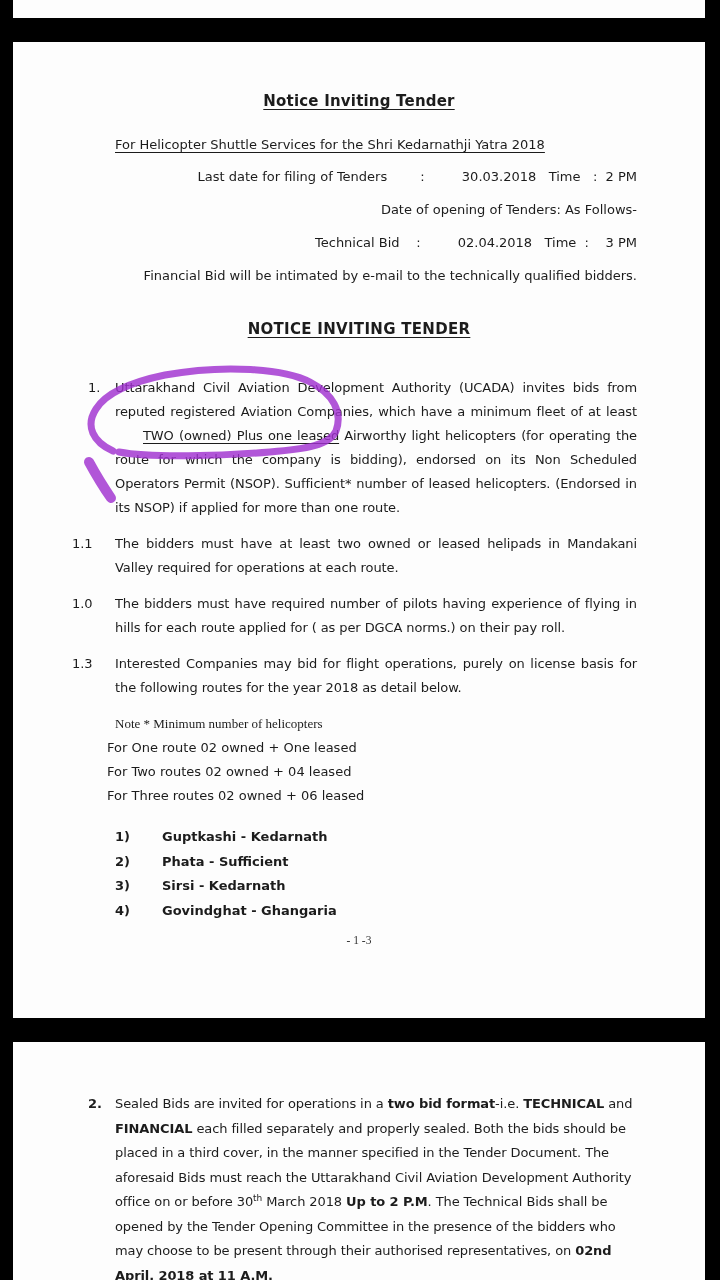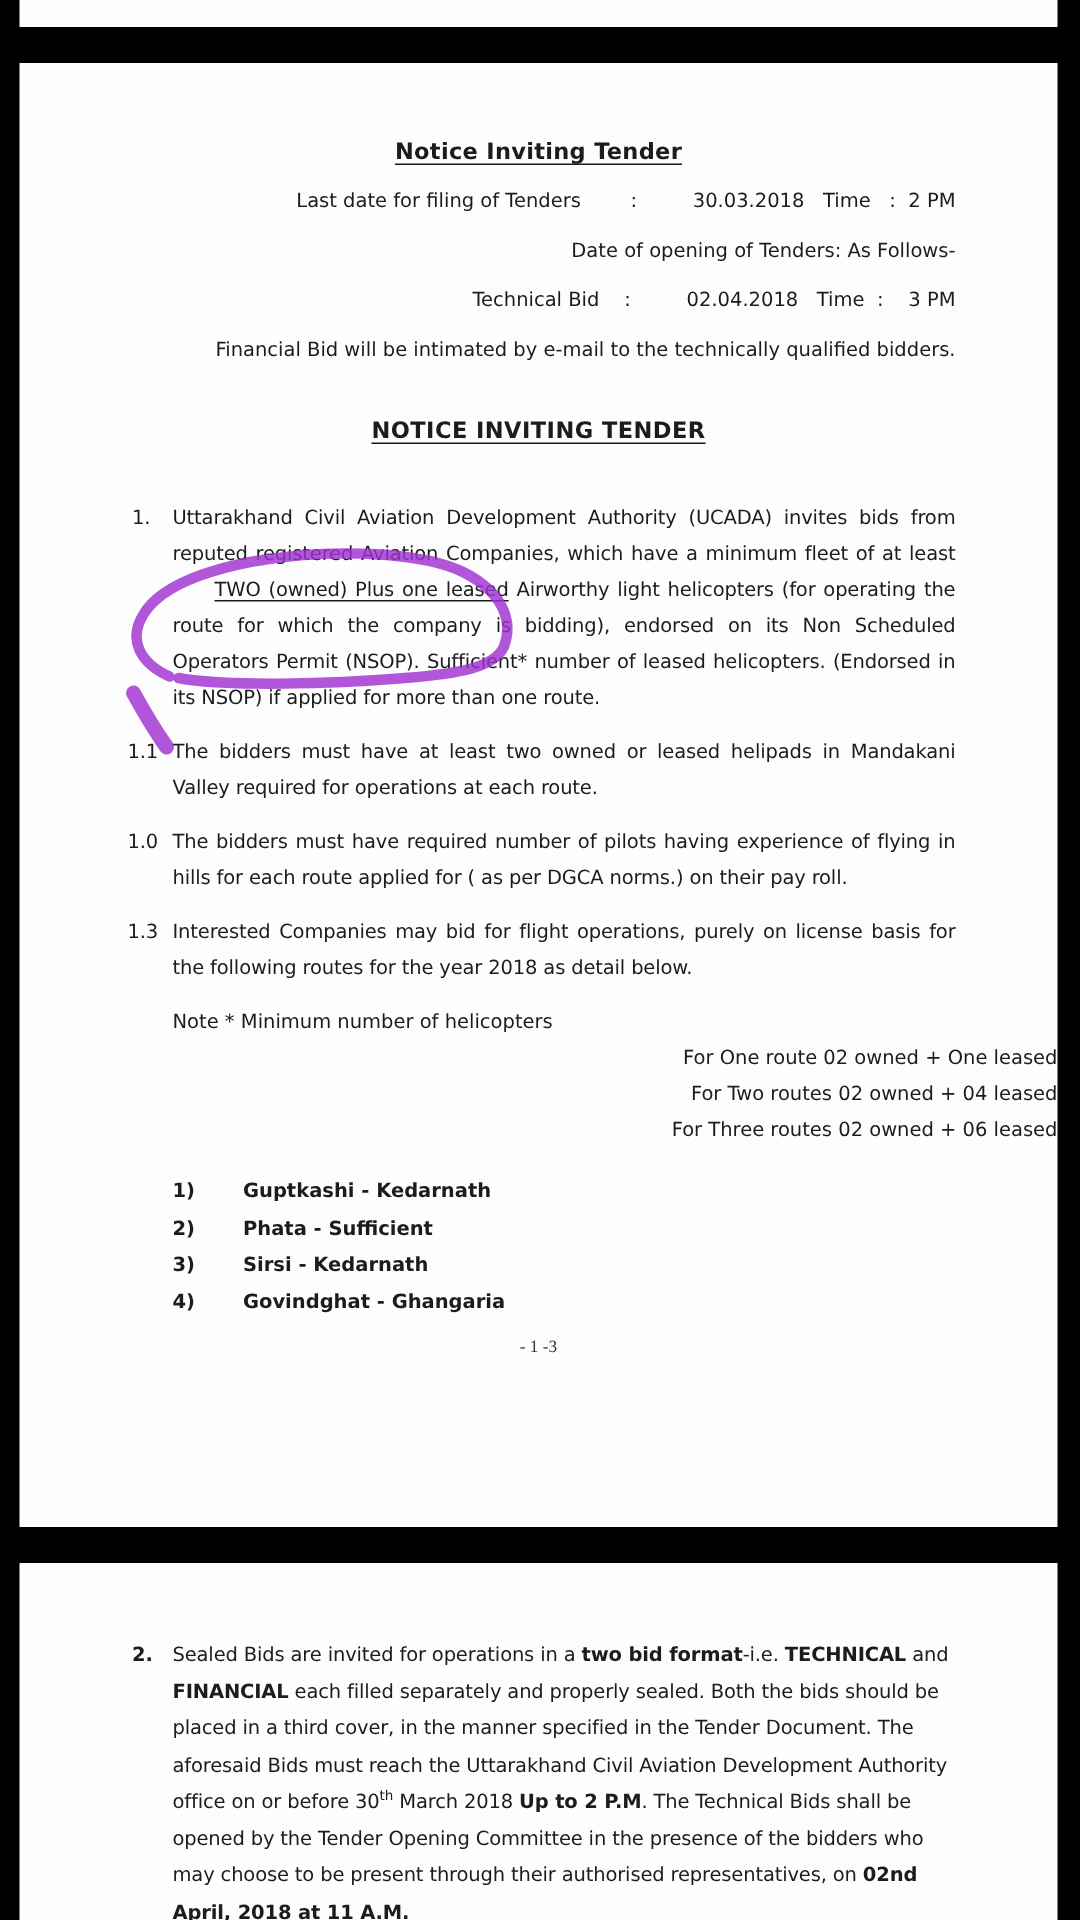--- a/index.html
+++ b/index.html
@@ -59,36 +59,36 @@
     font-size: 13px;
     line-height: 24px;
     text-align: justify;
     letter-spacing: -0.1px;
   }
   .para .num {
     position: absolute;
     left: 75px;
     top: 0;
   }
-  .para .num-sub { left: 72px; }
+  .para .num-sub { left: 59px; }
   .para-1 { margin-top: 38px; }
   .para-gap { margin-top: 12px; }
   .ul-seg { text-decoration: underline; text-underline-offset: 3px; margin-left: 28px; }
 
   .note-heading {
     margin-top: 12px;
     padding-left: 102px;
     font-size: 13px;
     line-height: 24px;
+    font-family: Liberation Serif, serif;
   }
   .note-line {
-    padding-left: 120px;
+    padding-left: 94px;
     font-size: 13px;
     line-height: 24px;
-    text-align: right;
   }
 
   .routes { margin-top: 17px; }
   .route-row {
     position: relative;
     padding-left: 149px;
     font-size: 13px;
     line-height: 24.5px;
     font-weight: bold;
   }
@@ -124,20 +124,23 @@
 <body>
 
 <div class="page page-prev"></div>
 
 <div class="page page-one">
 
   <div class="doc-title">
     <span class="u">Notice Inviting Tender</span>
   </div>
 
+  <div class="subtitle">
+    <span class="u">For Helicopter Shuttle Services for the Shri Kedarnathji Yatra 2018</span>
+  </div>
 
   <div class="line pre">Last date for filing of Tenders        :         30.03.2018   Time   :  2 PM</div>
   <div class="line">Date of opening of Tenders: As Follows-</div>
   <div class="line pre">Technical Bid    :         02.04.2018   Time  :    3 PM</div>
   <div class="line">Financial Bid will be intimated by e-mail to the technically qualified bidders.</div>
 
   <div class="section-heading">
     <span class="u">NOTICE INVITING TENDER</span>
   </div>
 

